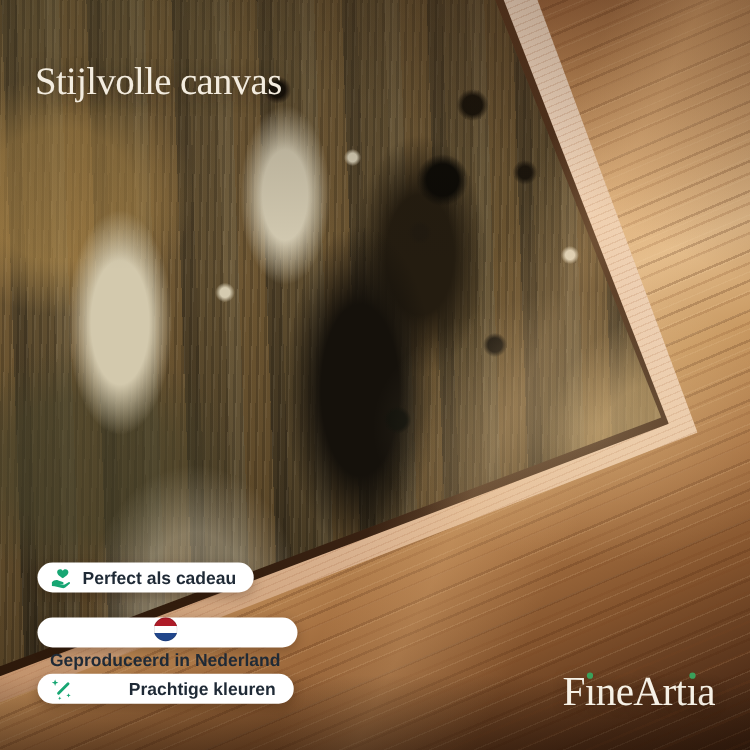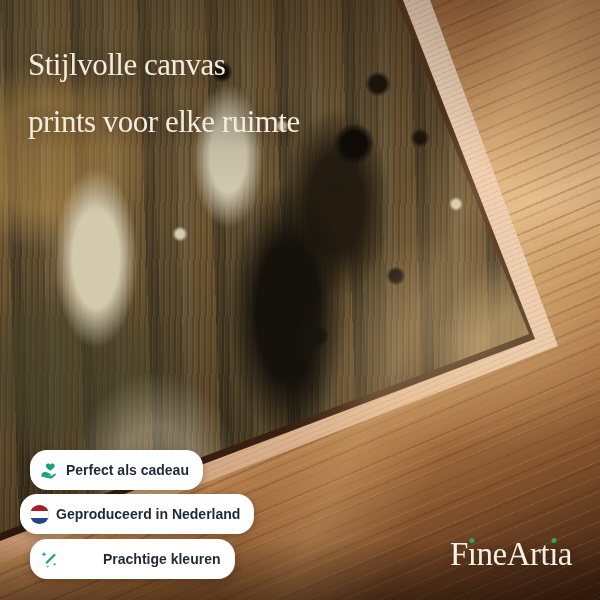--- a/index.html
+++ b/index.html
@@ -101,29 +101,29 @@
   .title{
     position:absolute;left:28px;top:36px;z-index:10;
     font-family:"Liberation Serif",serif;font-weight:400;
     font-size:31px;line-height:57px;letter-spacing:-0.5px;
     color:var(--title-text);
     text-shadow:0 2px 16px rgba(35,22,8,0.45);
   }
   .title .tl{display:block;white-space:nowrap;}
   
   .badge{
-    position:absolute;z-index:10;height:40px;
+    position:absolute;z-index:10;height:24px;
     display:inline-flex;align-items:center;gap:7px;
     padding:0 14px 0 10px;border-radius:17px;
     background:var(--badge-bg);color:var(--badge-text);
     font-weight:700;font-size:14px;white-space:nowrap;
     box-shadow:0 3px 9px rgba(48,24,8,0.30);
   }
   .b1{left:30px;top:450px;}
-  .b2{left:20px;top:494px;}
+  .b2{left:30px;top:494px;flex-direction:column;}
   .b3{left:30px;top:539px;gap:44px;}
   .b4{left:202px;top:539px;}
   .bicon{
     width:19px;height:19px;flex:0 0 19px;
     display:flex;align-items:center;justify-content:center;
     color:var(--accent-green);
   }
   .bicon svg{width:19px;height:19px;display:block;}
   .flag-circle{
     width:19px;height:19px;border-radius:50%;
@@ -155,21 +155,20 @@
 <div class="stage">
 
   <div class="wood"></div>
   <div class="frame"></div>
   <div class="seam"></div>
   <div class="artwork"></div>
   <div class="glow"></div>
 
   <h1 class="title">
     <span class="tl">Stijlvolle canvas</span>
-    <span class="tl">prints voor elke ruimte</span>
   </h1>
 
   <div class="badge b1">
     <span class="bicon">
       <svg viewBox="0 0 20 20" fill="currentColor" aria-hidden="true">
         <path d="M12.9 2.5c-.95 0-1.75.5-2.15 1.25C10.35 3 9.55 2.5 8.6 2.5 7.15 2.5 6 3.55 6 4.95c0 2.45 4.75 5.05 4.75 5.05s4.75-2.6 4.75-5.05c0-1.4-1.15-2.45-2.6-2.45z"></path>
         <path d="M1.6 13.4c1.6-1.75 3.55-2.15 5.45-1.45l3.7 1.4c.95.35.95 1.55-.05 1.75l-2.9.6 4.55-.35 3.3-1.95c.85-.5 1.7.6.95 1.3l-3.75 3.1c-.75.6-1.75.8-2.7.55l-6.3-1.55-2.25-.1z"></path>
       </svg>
     </span>
     <span class="blabel">Perfect als cadeau</span>

